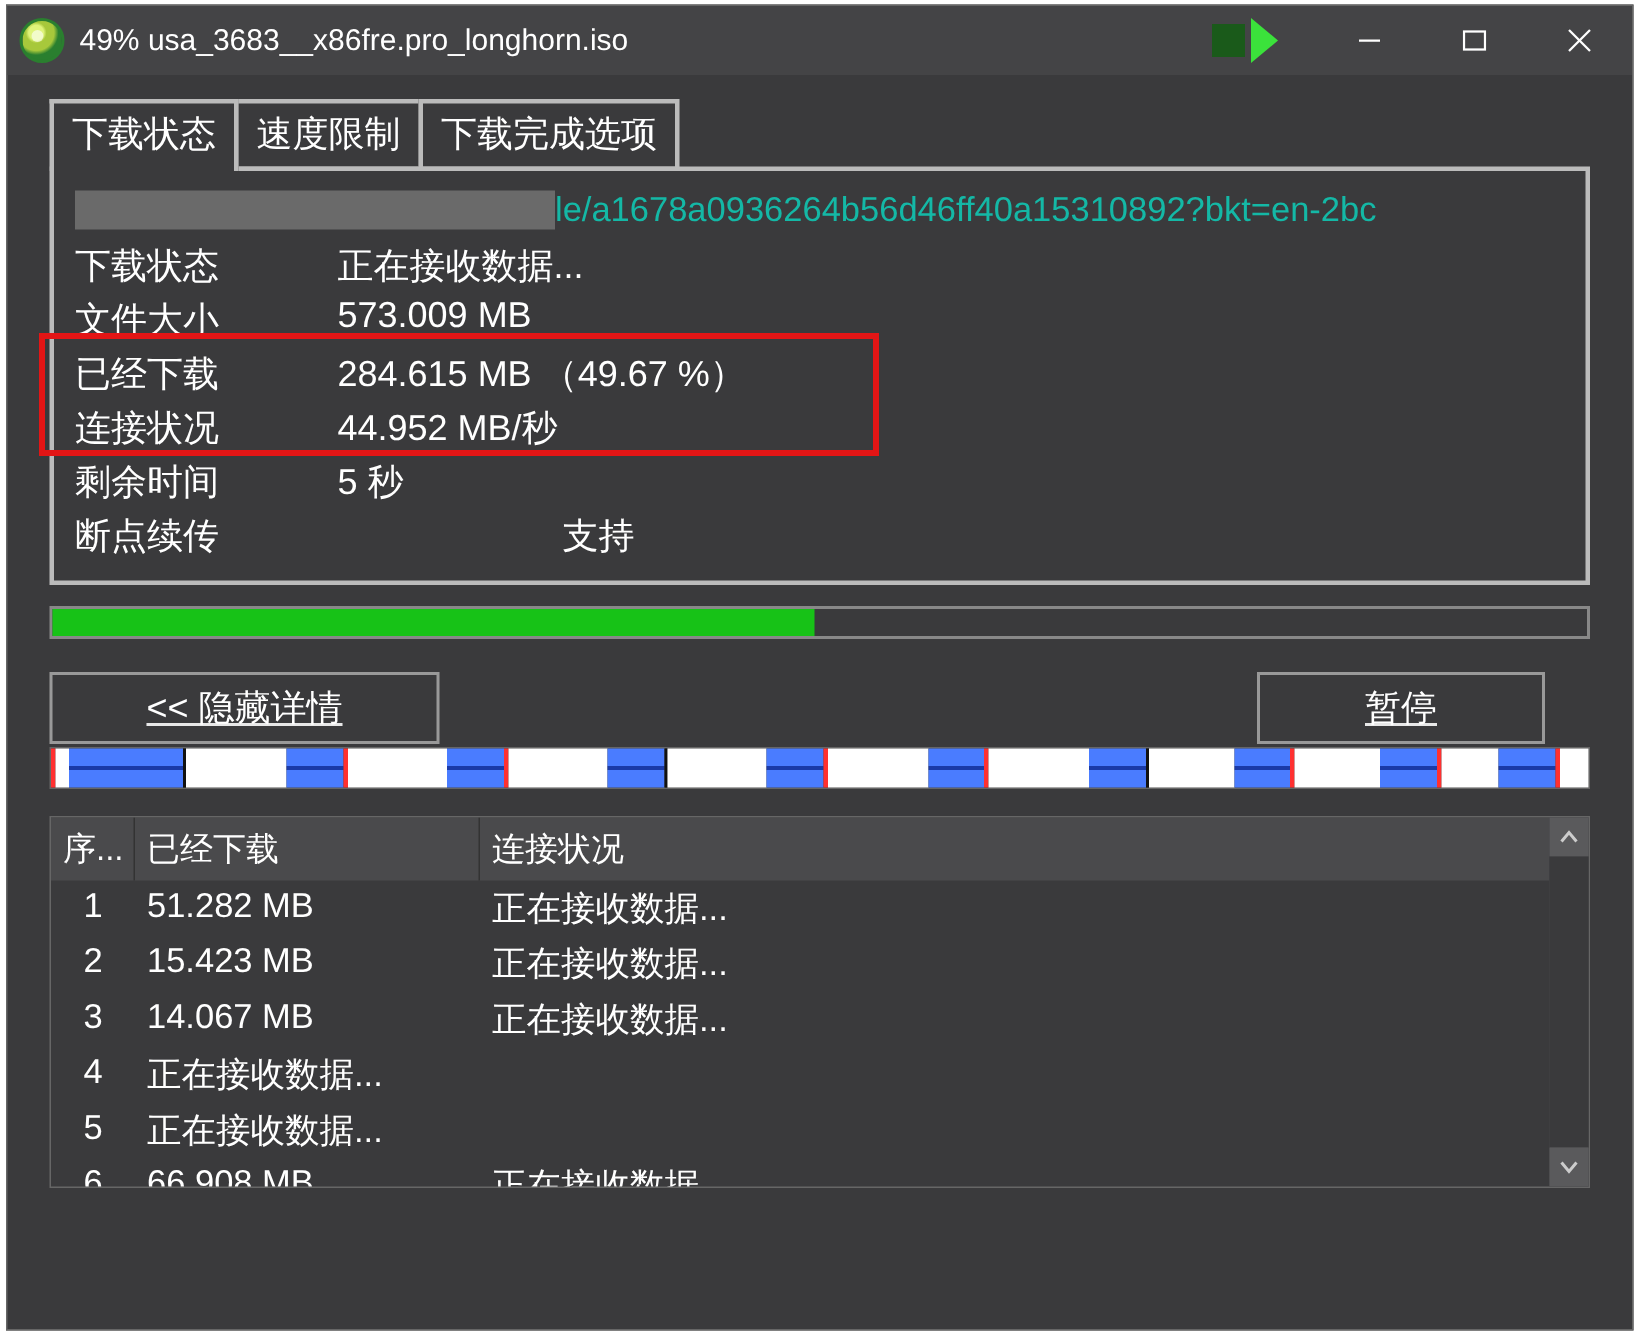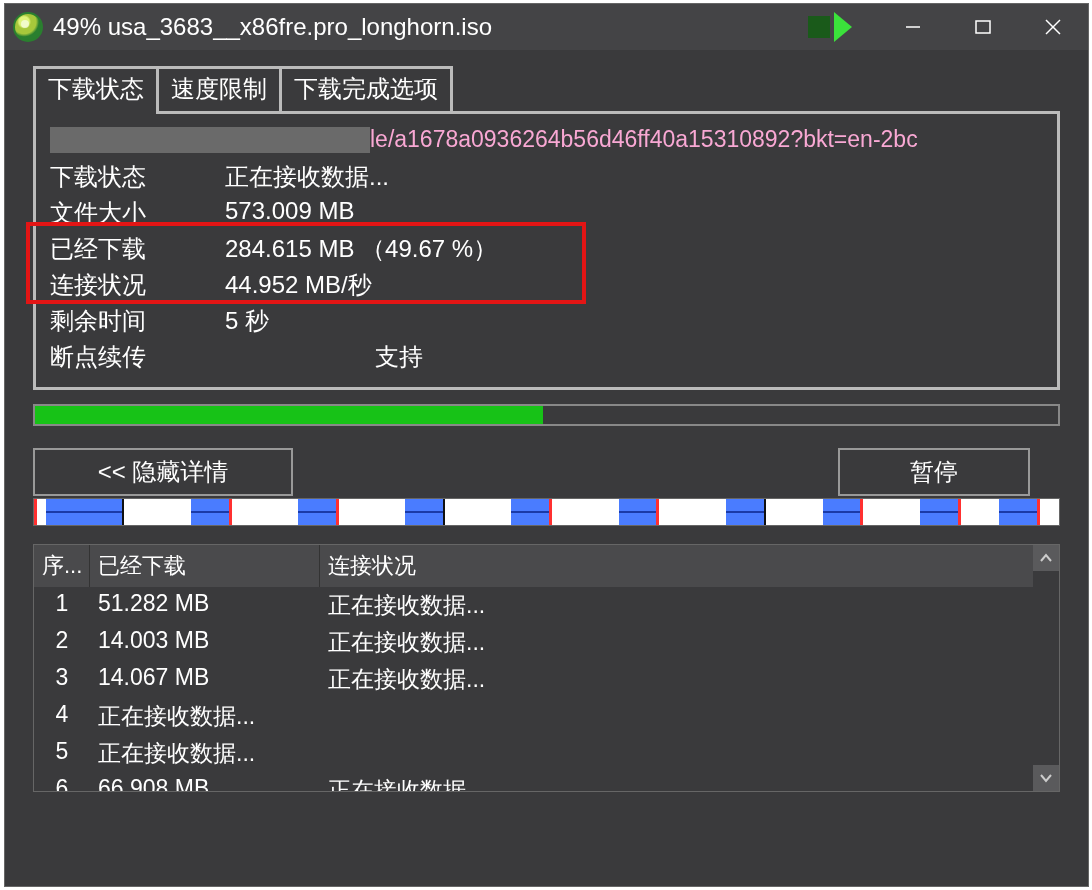--- a/index.html
+++ b/index.html
@@ -24,21 +24,21 @@
     padding-left: 8px;
   }
   .app-icon {
     width: 30px; height: 30px; margin-right: 10px;
     border-radius: 50%;
     background: radial-gradient(circle at 35% 30%, #dff47a 0 20%, #a7c83b 28% 48%, #2a7f2f 60% 100%);
     border: 2px solid #2a7f2f;
     position: relative;
   }
   .app-icon::after { content:""; position:absolute; left:6px; top:6px; width:8px;height:8px;background:#fff;border-radius:50%;opacity:.6;}
-  .title-text { flex: 1; color:#fff; font-size: 24px; }
+  .title-text { flex: 1; color:#fff; font-size: 20px; }
   .title-arrow {
     display:inline-block; width:40px; height:22px; margin-right: 30px;
     background: linear-gradient(to right, #1a5a1a 0 55%, transparent 55%);
     position: relative;
   }
   .title-arrow::after{
     content:""; position:absolute; right:-4px; top:-4px;
     border-left: 18px solid #3be23b;
     border-top: 15px solid transparent;
     border-bottom: 15px solid transparent;
@@ -66,21 +66,21 @@
   .panel {
     border: 3px solid #bbb;
     margin-top: -3px;
     padding: 12px 14px 14px 14px;
   }
   .url-row { display:flex; align-items:center; margin-bottom:8px; }
   .url-hidden {
     width: 320px; height: 26px; background:#6a6a6a;
     margin-right: 0;
   }
-  .url-tail { color:#f9a8d4; font-size:23px; white-space:nowrap; overflow:hidden; }
+  .url-tail { color:#14b8a6; font-size:23px; white-space:nowrap; overflow:hidden; }
   .info-grid {
     display:grid;
     grid-template-columns: 175px 1fr;
     row-gap: 4px;
     font-size: 24px;
     color:#fff;
   }
   .info-grid .lbl { color:#fff; }
   .highlight-box {
     position:absolute;
@@ -91,21 +91,21 @@
   .progress {
     width: 100%; height: 22px;
     border: 2px solid #888;
     background:#3a3a3c;
     position: relative;
   }
   .progress-fill {
     position:absolute; left:0; top:0; bottom:0;
     background:#17c217;
   }
-  .btn-row { display:flex; margin-top: 22px; gap: 12px; }
+  .btn-row { display:flex; margin-top: 22px; gap: 12px; text-decoration: underline; }
   .btn {
     border: 2px solid #999;
     padding: 6px 0;
     text-align:center;
     color:#fff;
     font-size:24px;
     background:#3a3a3c;
   }
   .btn.hide-details { width: 260px; margin-right: auto; }
   .btn.pause { width: 192px; margin-right: 30px; }
@@ -257,21 +257,21 @@
           <div class="c3">连接状况</div>
         </div>
         <div id="tt-rows">
             <div class="tt-row">
               <div class="c1">1</div>
               <div class="c2">51.282 MB</div>
               <div class="c3">正在接收数据...</div>
             </div>
             <div class="tt-row">
               <div class="c1">2</div>
-              <div class="c2">14.003 MB</div>
+              <div class="c2">15.423 MB</div>
               <div class="c3">正在接收数据...</div>
             </div>
             <div class="tt-row">
               <div class="c1">3</div>
               <div class="c2">14.067 MB</div>
               <div class="c3">正在接收数据...</div>
             </div>
             <div class="tt-row">
               <div class="c1">4</div>
               <div class="c3">正在接收数据...</div>

